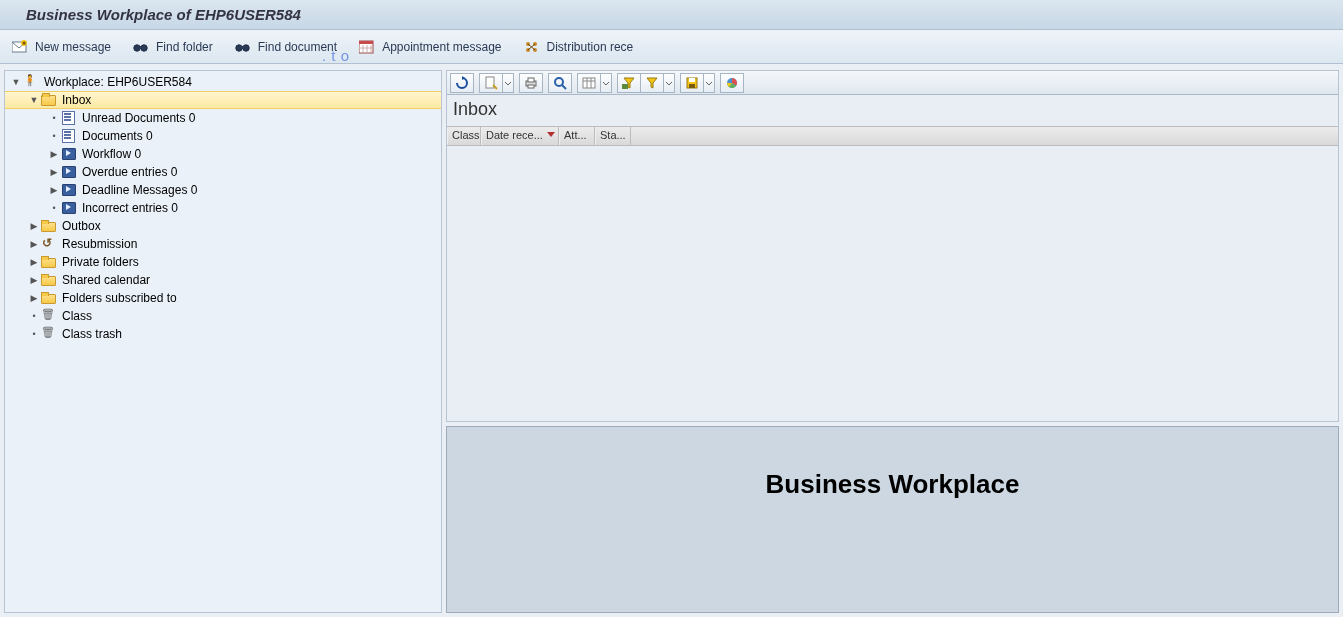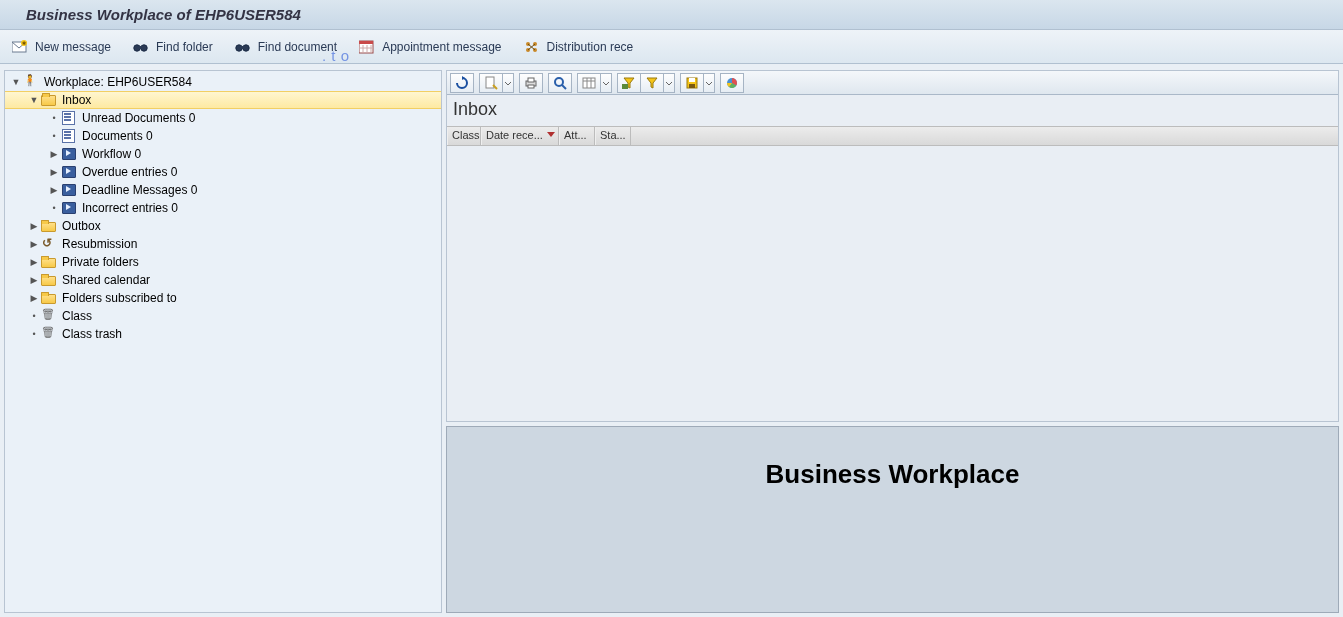--- a/index.html
+++ b/index.html
@@ -73,21 +73,21 @@
   .grid-box { background:#e9eef4; border:1px solid #b8c4d2; height: 352px; display:flex; flex-direction:column; }
   .grid-toolbar { height:24px; background: linear-gradient(#f4f7fa,#dfe7ef); border-bottom:1px solid #aab8c8; display:flex; align-items:center; padding:0 3px; gap:0px; }
   .tbtn { width:24px; height:20px; border:1px solid #a6b4c4; background:linear-gradient(#fefefe,#e6edf4); display:flex; align-items:center; justify-content:center; cursor:pointer; position:relative; }
   .tbtn + .tbtn { margin-left:-1px; }
   .tgap { width:5px; }
   .grid-title { font-size:18px; color:#333; padding:4px 6px 6px 6px; }
   .grid-head-row { display:flex; height:20px; background:linear-gradient(#ececec,#d9d9d9); border-top:1px solid #bcbcbc; border-bottom:1px solid #bcbcbc; }
   .gh { border-right:1px solid #bcbcbc; border-left:1px solid #efefef; padding:2px 4px; font-size:11px; color:#333; position:relative; overflow:hidden; white-space:nowrap; }
   .gh .sort { position:absolute; right:3px; top:5px; width:0;height:0;border-left:4px solid transparent;border-right:4px solid transparent;border-top:5px solid #b03030; }
   .grid-body { flex:1; background:#e9eef4; }
-  .preview { flex:1; background:#cdd7e1; border:1px solid #9eaab8; display:flex; align-items:flex-start; justify-content:center; padding-top:32px; }
+  .preview { flex:1; background:#cdd7e1; border:1px solid #9eaab8; display:flex; align-items:flex-start; justify-content:center; padding-top:42px; }
   .preview h1 { font-family: Verdana, Arial, sans-serif; font-size:26px; font-weight:bold; color:#000; }
   
   svg { display:block; }
   
   .watermark-artifact { position:absolute; left:322px; top:47px; font-family: Arial; font-size:15px; letter-spacing:0.5px; color:#1d4ed8; opacity:0.55; pointer-events:none; }
   .wrap { position:relative; }
 </style>
 </head>
 <body>
 

